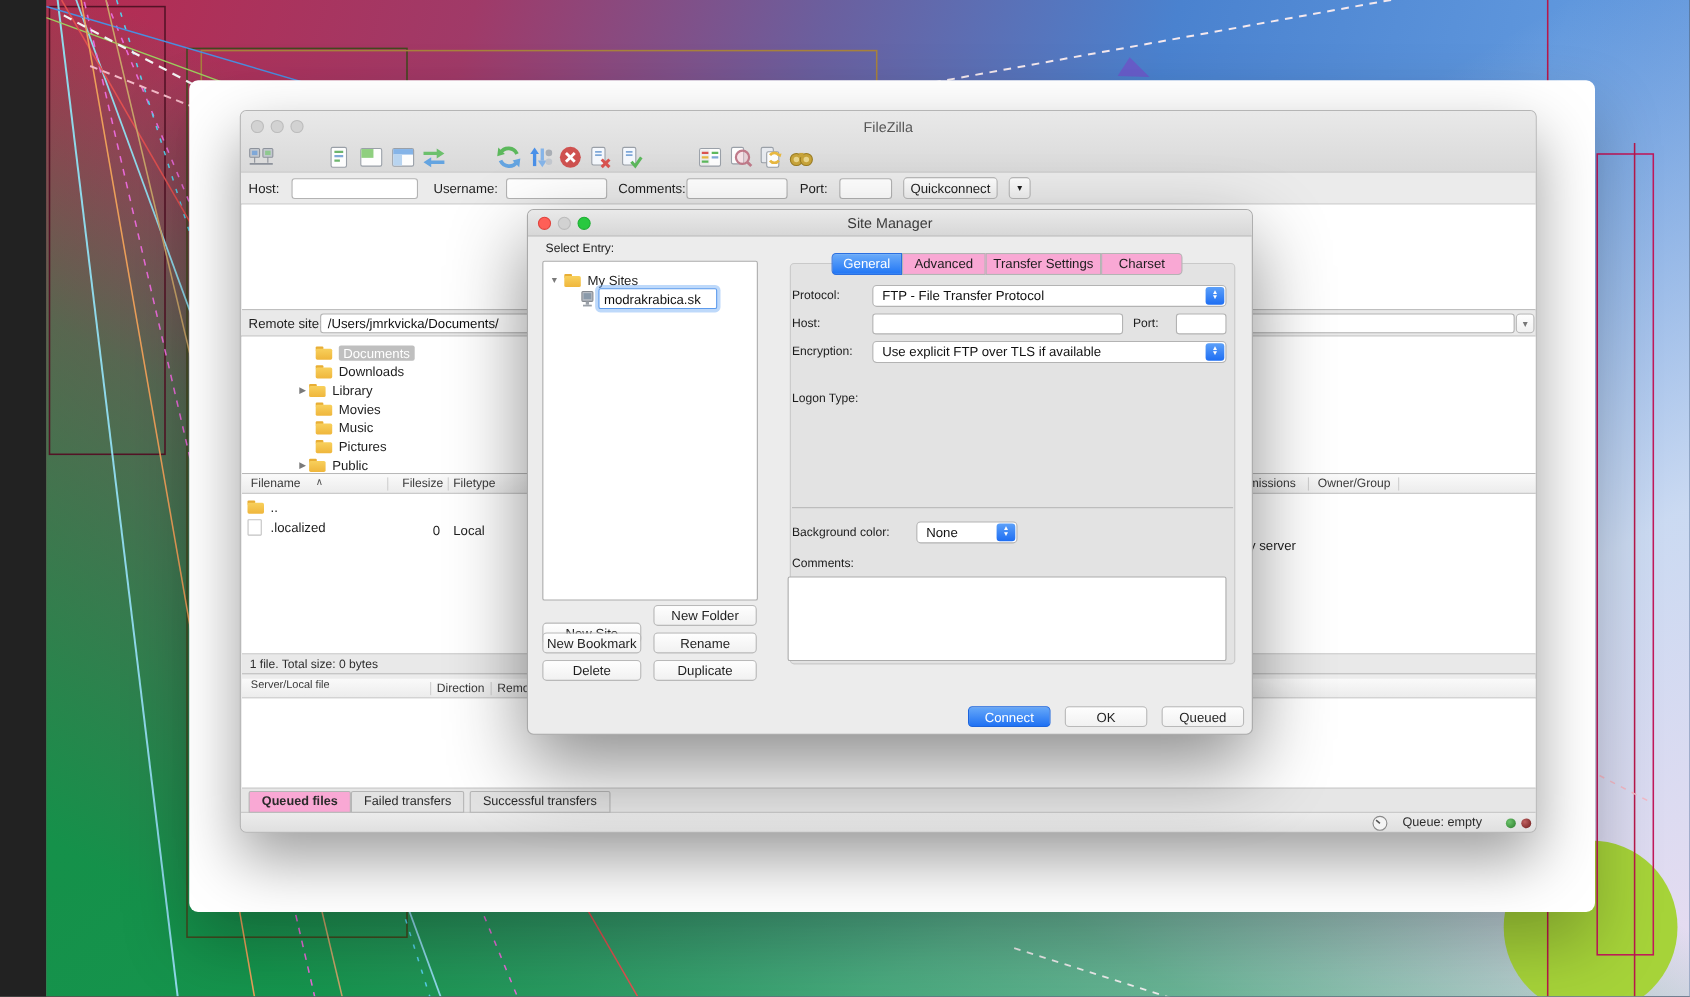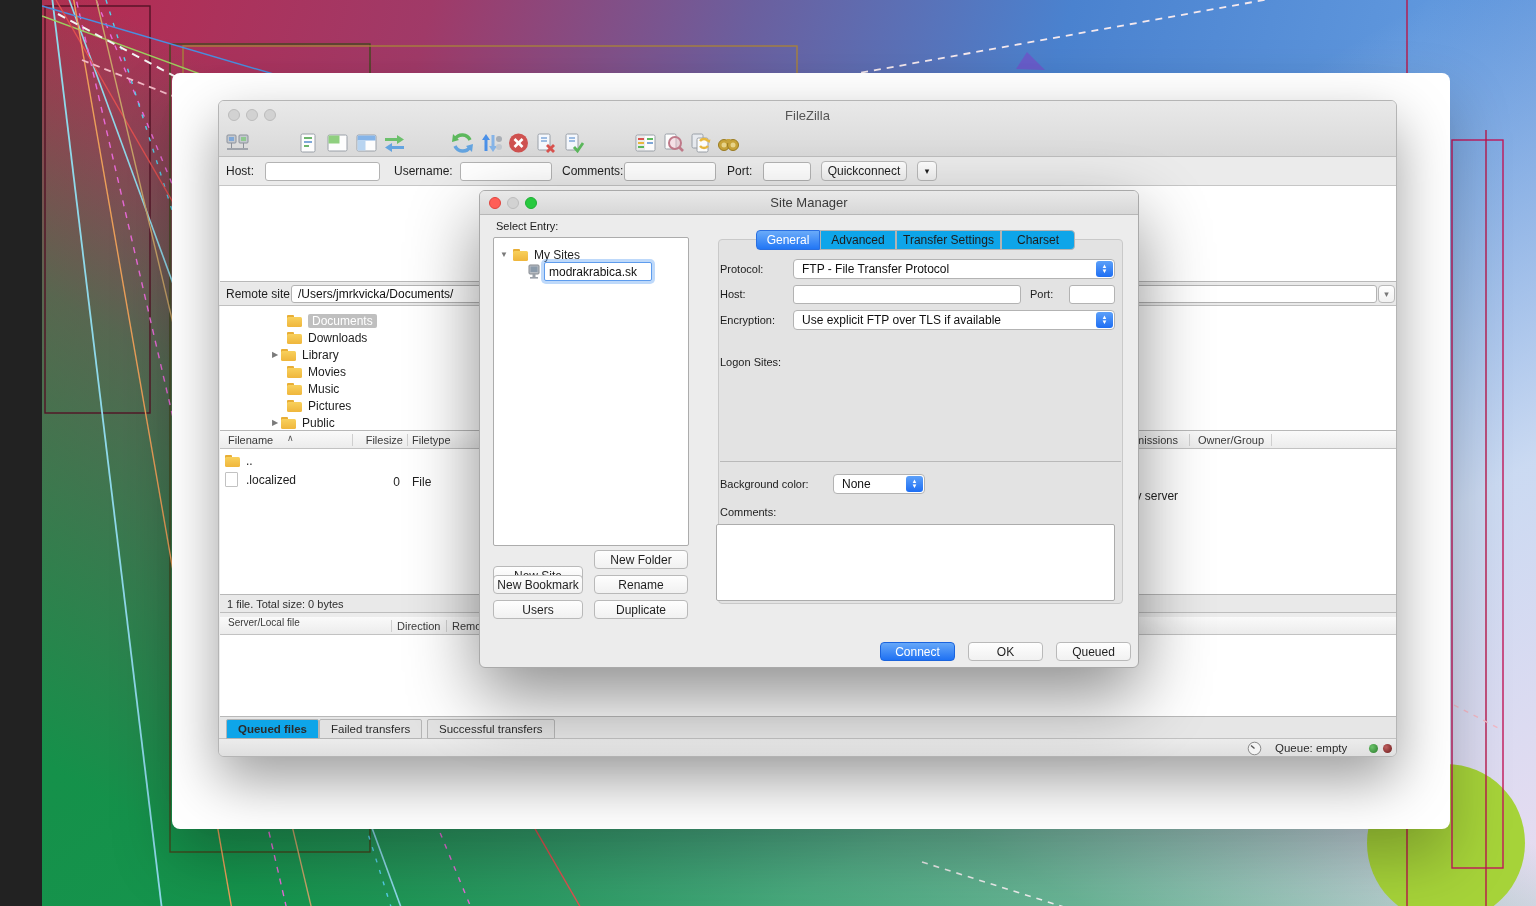--- a/index.html
+++ b/index.html
@@ -42,29 +42,29 @@
   .coldiv{position:absolute;top:3px;bottom:3px;width:1px;background:#cfcfcf;}
   .trow{position:absolute;height:17px;display:flex;align-items:center;font-size:12px;color:#1d1d1d;}
   .fold{width:15px;height:12px;position:relative;margin-right:6px;flex:none;}
   .fold:before{content:"";position:absolute;left:0;top:0;width:7px;height:4px;border-radius:1px;background:#e8ae35;}
   .fold:after{content:"";position:absolute;left:0;top:2px;right:0;bottom:0;border-radius:1.5px;
               background:linear-gradient(#f8d05c,#efb63c);}
   .disc{width:9px;font-size:8px;color:#7a7a7a;flex:none;}
   .seltxt{background:#bfbfbf;color:#fff;border-radius:2px;padding:0 4px;}
   .qtab{position:absolute;top:0;height:20px;display:flex;align-items:center;padding:0 11px;
         font-size:11.5px;color:#2b2b2b;background:#e2e2e2;border:1px solid #b5b5b5;border-radius:2px 2px 0 0;}
-  .qtab.active{background:#0ea5e9;font-weight:bold;}
+  .qtab.active{background:#f9a8d4;font-weight:bold;}
   .led{width:9px;height:9px;border-radius:50%;position:absolute;top:5px;}
   
   .dlg{left:437px;top:190px;width:660px;height:478px;background:#ececec;border:1px solid #a9a9a9;
        border-radius:6px;box-shadow:0 28px 70px rgba(0,0,0,.45);overflow:hidden;}
   .dlgbar{left:0;top:0;right:0;height:24px;background:linear-gradient(#e9e9e9,#d7d7d7);border-bottom:1px solid #b7b7b7;}
   .dlg .tl{top:6px;}
   .tabseg{position:absolute;top:39px;height:20px;display:flex;align-items:center;justify-content:center;
-          font-size:12px;color:#1d1d1d;background:#0ea5e9;border:1px solid #b4b4b4;}
+          font-size:12px;color:#1d1d1d;background:#f9a8d4;border:1px solid #b4b4b4;}
   .tabseg.active{background:linear-gradient(#6aabf9,#2176f5);color:#fff;border-color:#2a6fe0;}
   .grp{left:238px;top:48px;width:405px;height:365px;background:#e3e3e3;border:1px solid #c9c9c9;border-radius:4px;}
   .dlbl{font-size:11px;color:#1c1c1c;white-space:nowrap;position:absolute;}
   .sbtn{position:absolute;height:19px;}
   .gbtn{position:absolute;width:75px;height:19px;top:451px;}
 </style>
 </head>
 <body>
 
 <div class="stage">
@@ -268,21 +268,21 @@
 
     <div class="trow" style="left:6px;top:351px">
       <span class="fold"></span>
       <span>..</span>
     </div>
     <div class="trow" style="left:6px;top:370px">
       <span style="width:13px;height:15px;background:#fff;border:1px solid #c2c2c2;border-radius:1px;margin-right:8px"></span>
       <span>.localized</span>
     </div>
     <span class="abs lbl" style="left:141px;top:374px;width:40px;text-align:right">0</span>
-    <span class="abs lbl" style="left:193px;top:374px">File</span>
+    <span class="abs lbl" style="left:193px;top:374px">Local</span>
 
     <div class="abs" style="left:1px;top:494px;width:588px;height:18px;background:#e9e9e9;border-bottom:1px solid #bdbdbd;border-right:1px solid #bdbdbd"></div>
     <div class="abs" style="left:590px;top:494px;width:588px;height:18px;background:#e9e9e9;border-bottom:1px solid #bdbdbd"></div>
     <span class="abs" style="left:8px;top:497px;font-size:11px;color:#2e2e2e">1 file. Total size: 0 bytes</span>
 
     <div class="abs hdr" style="left:1px;top:516px;width:1177px;height:18px"></div>
     <span class="abs" style="left:9px;top:516px;font-size:10px;color:#3a3a3a">Server/Local file</span>
     <div class="coldiv" style="left:172px;top:519px;height:12px"></div>
     <span class="abs" style="left:178px;top:519px;font-size:11px;color:#3a3a3a">Direction</span>
     <div class="coldiv" style="left:227px;top:519px;height:12px"></div>
@@ -325,21 +325,21 @@
       <rect x="4.5" y="10" width="3" height="3" fill="#9aa0a8"></rect>
         <rect x="2" y="13" width="8" height="1.6" fill="#9aa0a8"></rect>
     </svg>
     <div class="abs" style="left:64px;top:71px;width:108px;height:19px;background:#fff;border:1px solid #5e9ced;border-radius:2px;
          box-shadow:0 0 0 3px rgba(110,170,245,.45);display:flex;align-items:center;padding:0 4px;font-size:12px;color:#111">modrakrabica.sk</div>
 
     <div class="btn sbtn" style="left:13px;top:375px;width:90px">New Site</div>
     <div class="btn sbtn" style="left:114px;top:359px;width:94px">New Folder</div>
     <div class="btn sbtn" style="left:13px;top:384px;width:90px">New Bookmark</div>
     <div class="btn sbtn" style="left:114px;top:384px;width:94px">Rename</div>
-    <div class="btn sbtn" style="left:13px;top:409px;width:90px">Users</div>
+    <div class="btn sbtn" style="left:13px;top:409px;width:90px">Delete</div>
     <div class="btn sbtn" style="left:114px;top:409px;width:94px">Duplicate</div>
 
     <div class="abs grp"></div>
     <div class="tabseg active" style="left:276px;width:64px;border-radius:4px 0 0 4px">General</div>
     <div class="tabseg" style="left:340px;width:76px">Advanced</div>
     <div class="tabseg" style="left:416px;width:105px">Transfer Settings</div>
     <div class="tabseg" style="left:521px;width:74px;border-radius:0 4px 4px 0">Charset</div>
 
     <span class="dlbl" style="left:240px;top:72px">Protocol:</span>
     <div class="select" style="left:313px;top:68px;width:322px">
@@ -357,21 +357,21 @@
 
     <span class="dlbl" style="left:240px;top:123px">Encryption:</span>
     <div class="select" style="left:313px;top:119px;width:322px">
       <span>Use explicit FTP over TLS if available</span>
       <span class="stepper">
           <span>▲</span>
           <span>▼</span>
         </span>
     </div>
 
-    <span class="dlbl" style="left:240px;top:165px">Logon Sites:</span>
+    <span class="dlbl" style="left:240px;top:165px">Logon Type:</span>
 
     <div class="abs" style="left:240px;top:270px;width:401px;height:1px;background:#b9b9b9"></div>
 
     <span class="dlbl" style="left:240px;top:287px">Background color:</span>
     <div class="select" style="left:353px;top:283px;width:92px">
       <span>None</span>
       <span class="stepper">
           <span>▲</span>
           <span>▼</span>
         </span>

